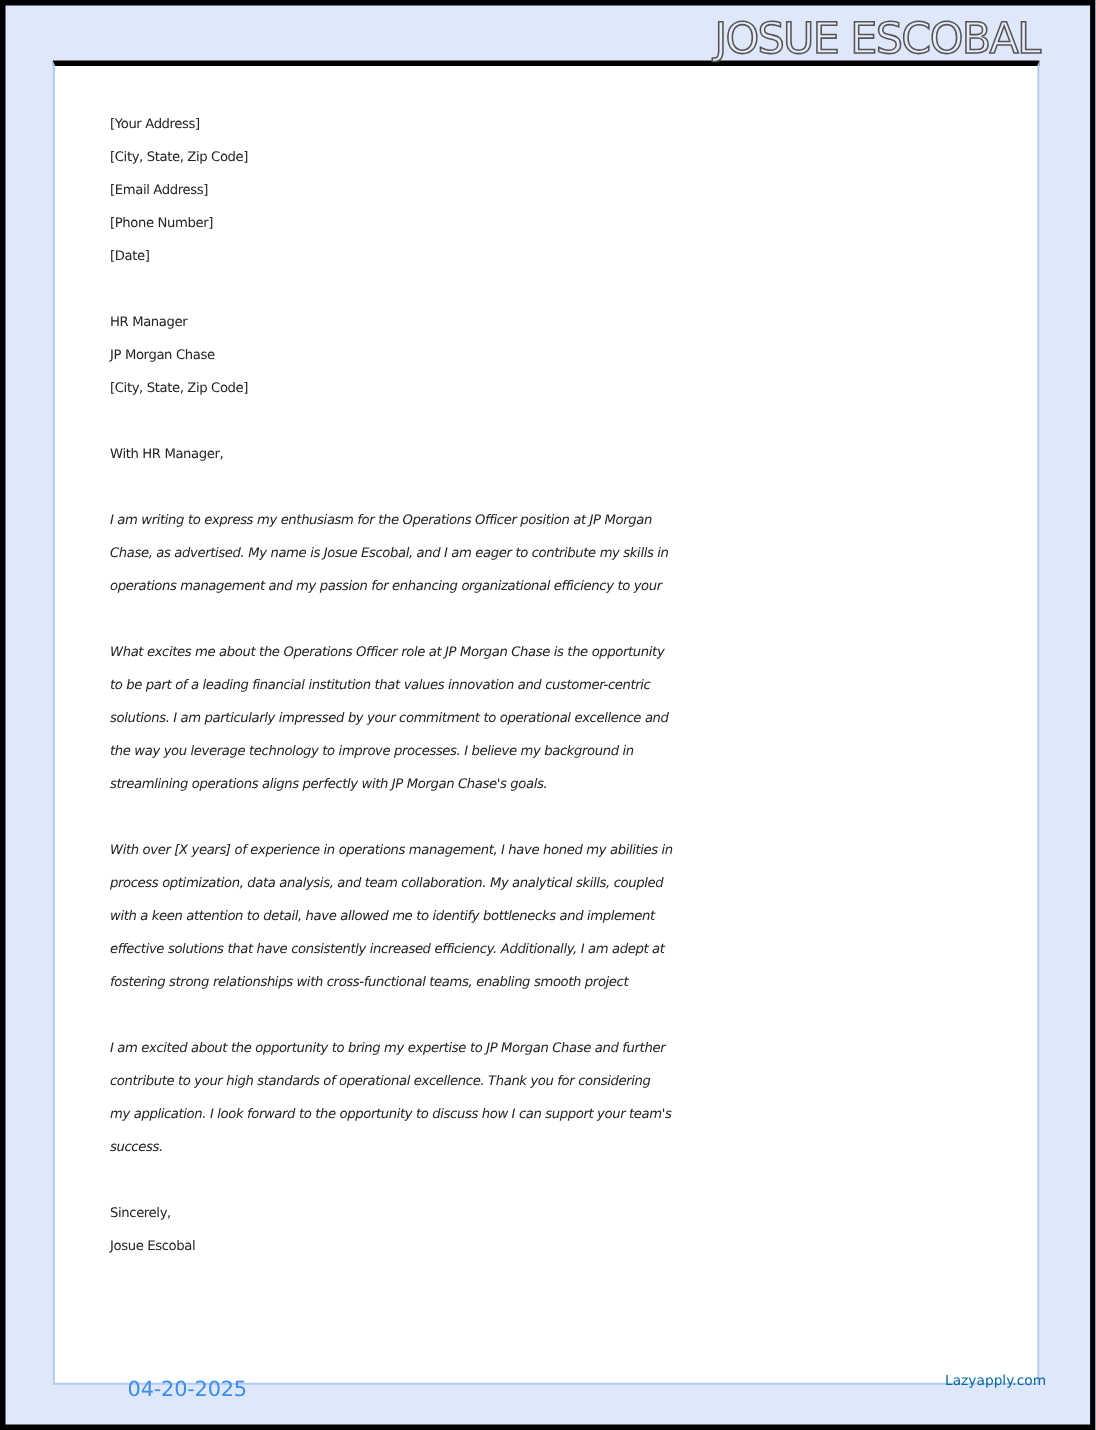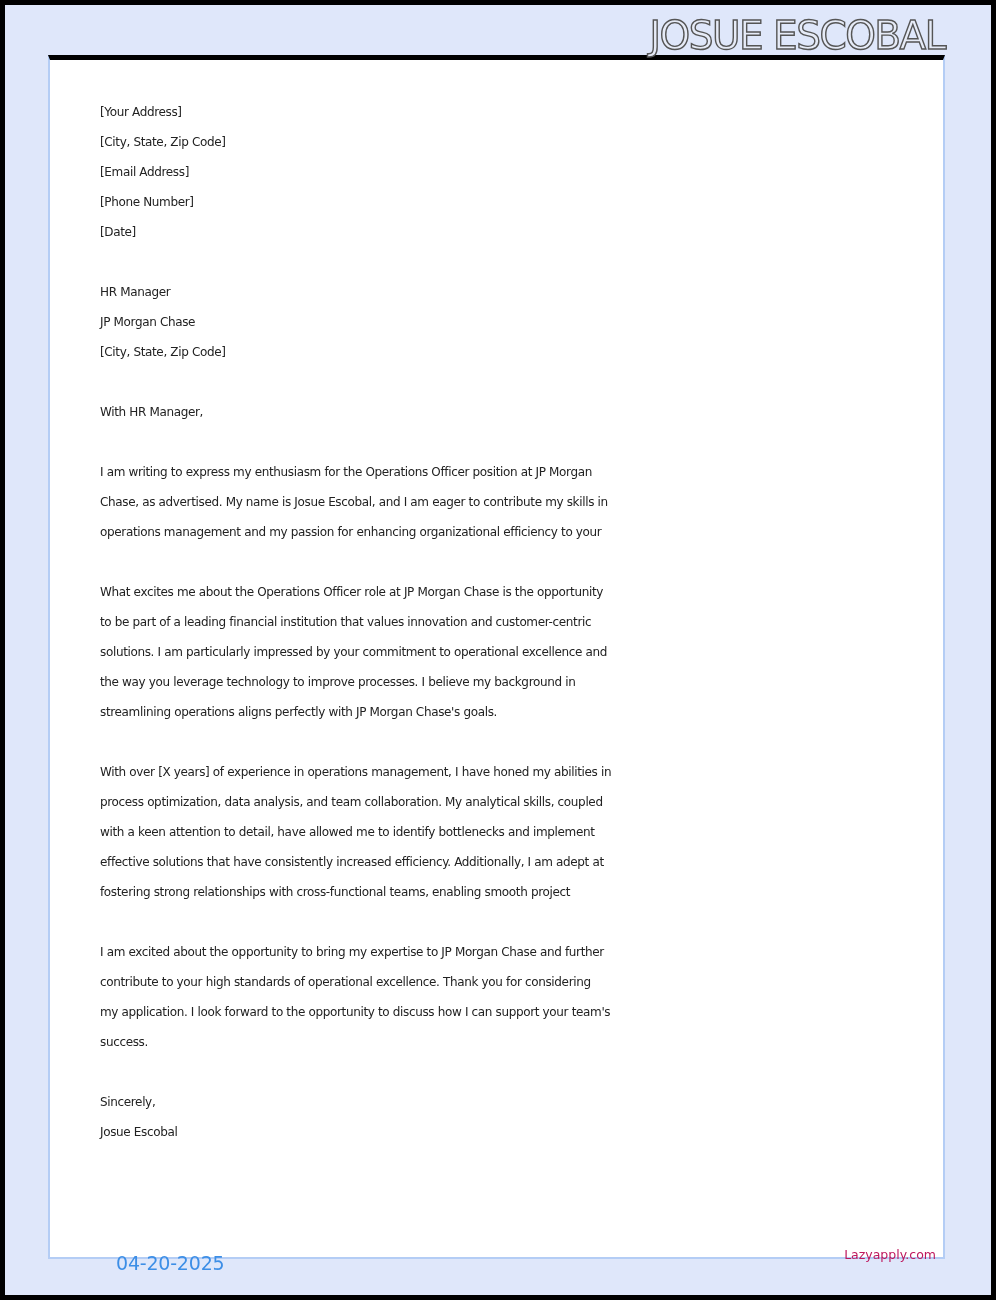--- a/index.html
+++ b/index.html
@@ -35,30 +35,30 @@
     }
     .content {
       position: absolute; left: 100px; top: 97px;
       width: 800px;
       font-size: 12px; line-height: 30px;
       color: #222;
       letter-spacing: -0.35px;
     }
     .content .line { display: block; height: 30px; white-space: nowrap; }
     .content .gap { height: 30px; }
-    .content p { margin: 0 0 30px 0; }
+    .content p { margin: 0 0 30px 0; font-style: italic; }
     .date-footer {
       position: absolute; left: 100px; top: 1248px;
       font-size: 19px; color: #3c8ee6; line-height: 30px;
       letter-spacing: -0.2px;
       margin-left: 16px;
     }
     .brand {
-      position: absolute; right: 60px; top: 1246px;
-      font-size: 12.5px; color: #be185d; line-height: 18px;
+      position: absolute; right: 45px; top: 1246px;
+      font-size: 12.5px; color: #0369a1; line-height: 18px;
     }
   </style>
 </head>
 <body>
 
 <div class="frame"></div>
 
 <div class="page"></div>
 
 <div class="name">JOSUE ESCOBAL</div>

